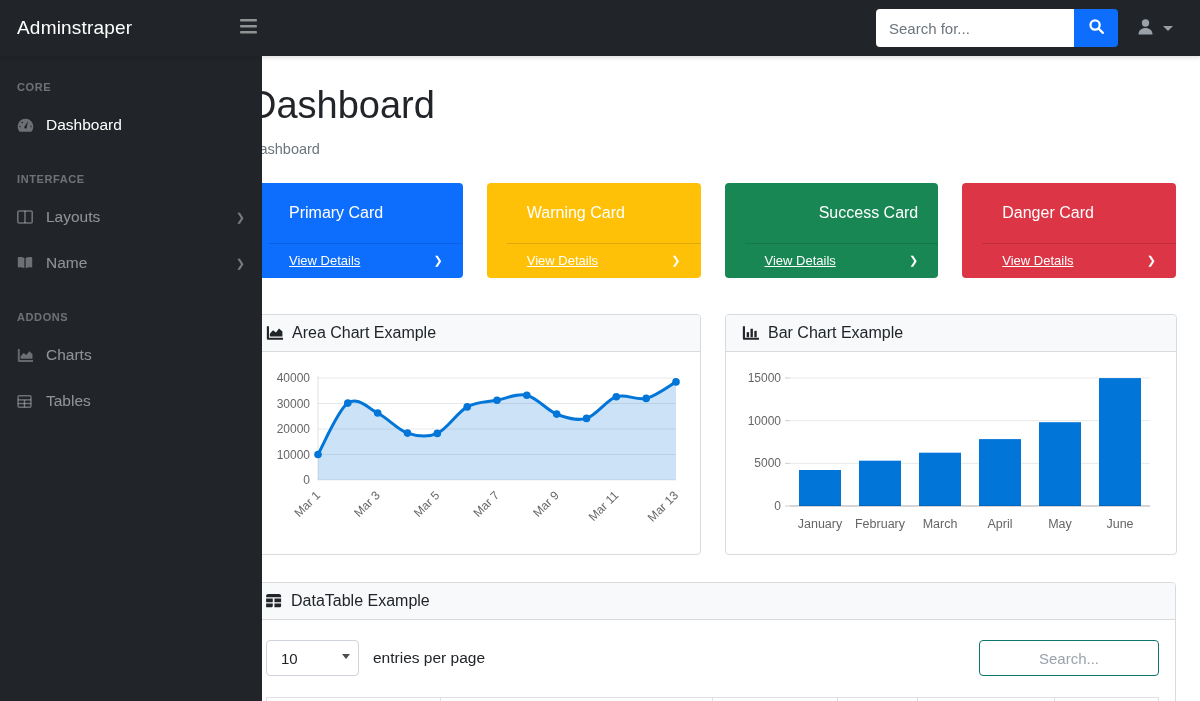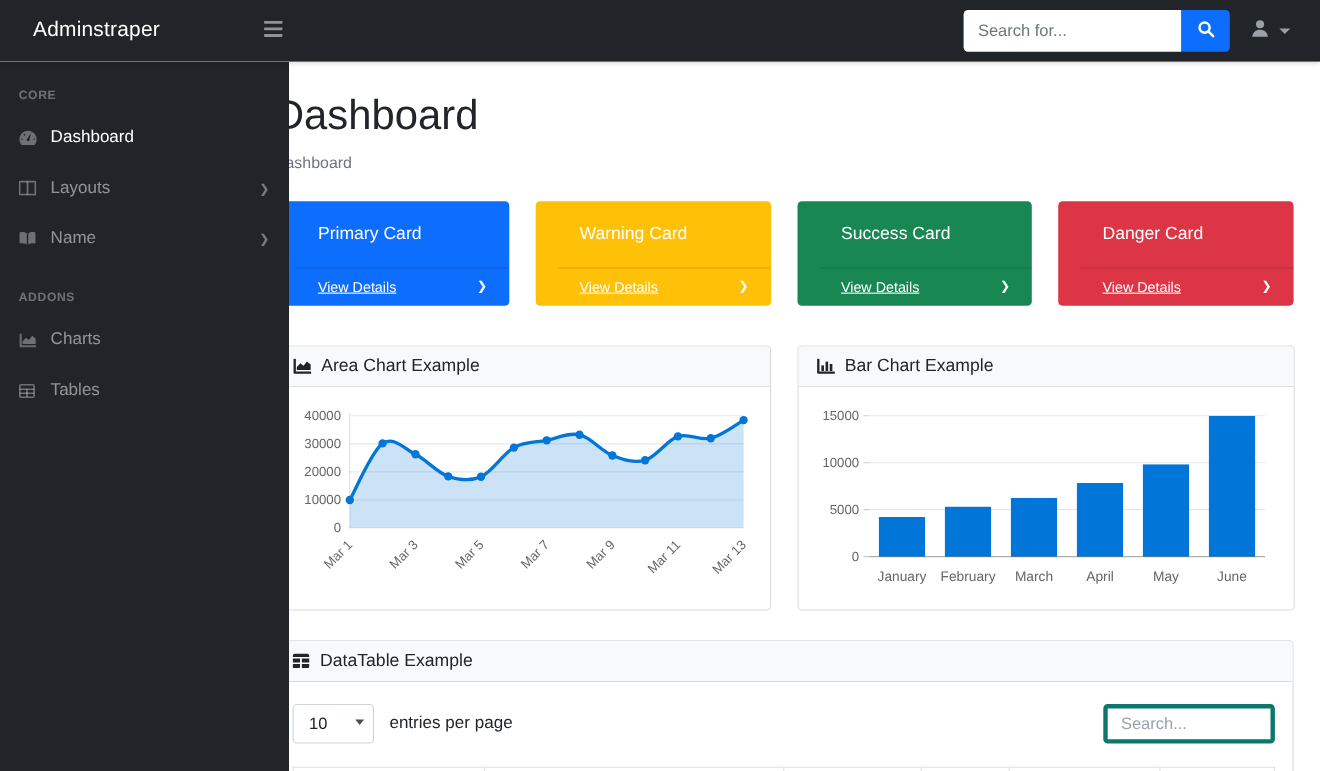--- a/index.html
+++ b/index.html
@@ -4,21 +4,21 @@
 <style>
   * { box-sizing: border-box; margin: 0; padding: 0; }
   html, body { width: 1200px; height: 701px; overflow: hidden; }
   body { font-family: "Liberation Sans", sans-serif; background: #fff; color: #212529; }
   a { text-decoration: none; }
 
   
   .topnav { position: fixed; top: 0; left: 0; width: 1200px; height: 56px;
     background: #212529; display: flex; align-items: center; z-index: 100;
     box-shadow: 0 2px 4px rgba(0,0,0,.12); }
-  .brand { width: 225px; padding-left: 30px; color: #fff; font-size: 19px;
+  .brand { width: 225px; padding-left: 17px; color: #fff; font-size: 19px;
     font-weight: 500; letter-spacing: .2px; flex: none; }
   .burger-btn { background: none; border: 0; cursor: pointer; margin-left: 9px;
     padding: 6px; color: rgba(255,255,255,.5); display: flex; align-items: center; }
   .topnav-spacer { flex: 1; }
   .search-group { display: flex; height: 38px; width: 242px; margin-right: 17px; }
   .search-group input { flex: 1; min-width: 0; border: 0; outline: none;
     border-radius: 4px 0 0 4px; padding: 0 13px; font-size: 15px;
     font-family: "Liberation Sans", sans-serif; color: #212529; }
   .search-group input::placeholder { color: #6c757d; }
   .search-btn { width: 44px; border: 0; background: #0d6efd; color: #fff;
@@ -67,32 +67,32 @@
   .panel-body { padding: 16px; }
   .chart-box svg { display: block; }
   svg text { font-family: "Liberation Sans", sans-serif; }
 
   
   .dt-card { margin-bottom: 24px; }
   .dt-body { padding: 20px 16px 16px; }
   .dt-controls { display: flex; justify-content: space-between; align-items: center;
     margin-bottom: 21px; }
   .dt-left { display: flex; align-items: center; }
-  .select-wrap { position: relative; width: 74px; height: 36px; }
+  .select-wrap { position: relative; width: 93px; height: 36px; }
   .select-wrap select { width: 100%; height: 100%; border: 1px solid #ced4da;
     border-radius: 4px; background: #fff; font-size: 15px; color: #212529;
     padding: 0 22px 0 14px; appearance: none; -webkit-appearance: none;
     font-family: "Liberation Sans", sans-serif; cursor: pointer; }
   .select-caret { position: absolute; right: 9px; top: 14px; pointer-events: none;
     width: 0; height: 0; border-left: 4.5px solid transparent;
     border-right: 4.5px solid transparent; border-top: 5.5px solid #4a4f54; }
   .entries-label { margin-left: 14px; font-size: 15.5px; color: #212529; }
-  .dt-search { width: 156px; height: 36px; border: 4px solid #0f766e; border-radius: 4px;
+  .dt-search { width: 180px; height: 36px; border: 1px solid #0f766e; border-radius: 4px;
     padding: 0 12px; font-size: 15px; color: #212529; outline: none;
-    font-family: "Liberation Sans", sans-serif; }
+    font-family: "Liberation Sans", sans-serif; text-align: center; }
   .dt-search::placeholder { color: #9aa3ab; }
   table.datatable { width: 100%; border-collapse: collapse; }
   table.datatable th { border: 1px solid #dee2e6; text-align: left;
     padding: 10px 10px 9px; font-size: 15px; font-weight: bold; color: #212529;
     vertical-align: top; cursor: pointer; }
   .th-inner { display: flex; justify-content: space-between; align-items: flex-start; }
   .sort-icons { display: flex; flex-direction: column; color: #c8cfd6;
     font-size: 8px; line-height: 7px; margin-left: 6px; margin-top: 1px; }
 </style>
 </head>
@@ -139,20 +139,21 @@
 
   <a class="sidenav-link active">
     <span class="nav-ico">
       <svg width="17" height="15" viewBox="0 0 24 21" fill="currentColor">
         <path d="M12 1C5.9 1 1 5.9 1 12c0 2.9 1.1 5.5 2.9 7.4h16.2C21.9 17.5 23 14.9 23 12 23 5.9 18.1 1 12 1zm0 13.6c-1 0-1.8-.8-1.8-1.8 0-.7.4-1.3 1-1.6l4.6-7.2-1.9 8.2c.1.2.1.4.1.6 0 1-.9 1.8-2 1.8zM5 13H3.5v-2H5v2zm2.3-5.2L5.9 6.4l1.4-1.4 1.4 1.4-1.4 1.4zM20.5 13H19v-2h1.5v2z"></path>
       </svg>
     </span>
     <span>Dashboard</span>
   </a>
 
+  <div class="sidenav-heading">INTERFACE</div>
 
   <a class="sidenav-link">
     <span class="nav-ico">
       <svg width="16" height="14" viewBox="0 0 20 17" fill="none" stroke="currentColor" stroke-width="2">
         <rect x="1" y="1" width="18" height="15" rx="1.5"></rect>
           <line x1="10" y1="1" x2="10" y2="16"></line>
       </svg>
     </span>
     <span>Layouts</span>
     <span class="nav-chevron">❯</span>
@@ -207,21 +208,21 @@
           <span class="stat-chevron">❯</span>
         </div>
       </div>
       <div class="stat-card" style="background: rgb(255, 193, 7);">
         <div class="stat-card-body">Warning Card</div>
         <div class="stat-card-footer">
           <a>View Details</a>
           <span class="stat-chevron">❯</span>
         </div>
       </div>
-      <div class="stat-card" style="background: rgb(25, 135, 84);">
+      <div class="stat-card" style="background: rgb(25, 135, 84); text-align: right;">
         <div class="stat-card-body">Success Card</div>
         <div class="stat-card-footer">
           <a>View Details</a>
           <span class="stat-chevron">❯</span>
         </div>
       </div>
       <div class="stat-card" style="background: rgb(220, 53, 69);">
         <div class="stat-card-body">Danger Card</div>
         <div class="stat-card-footer">
           <a>View Details</a>

